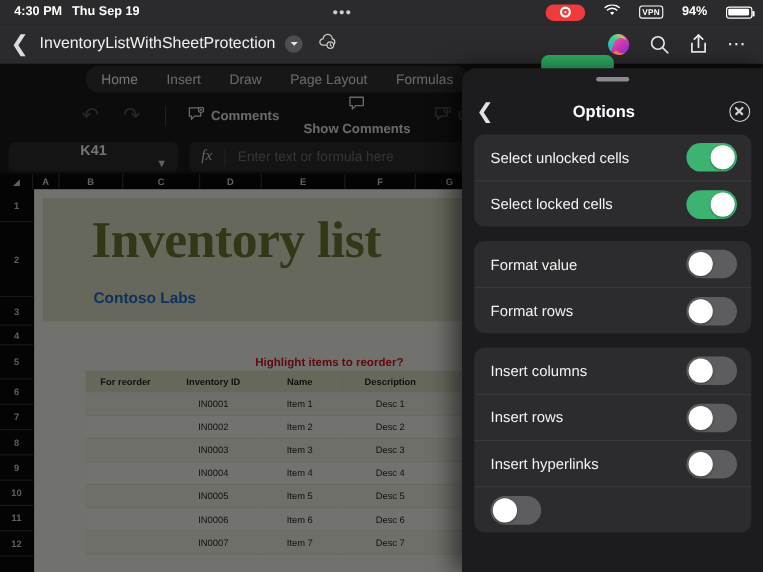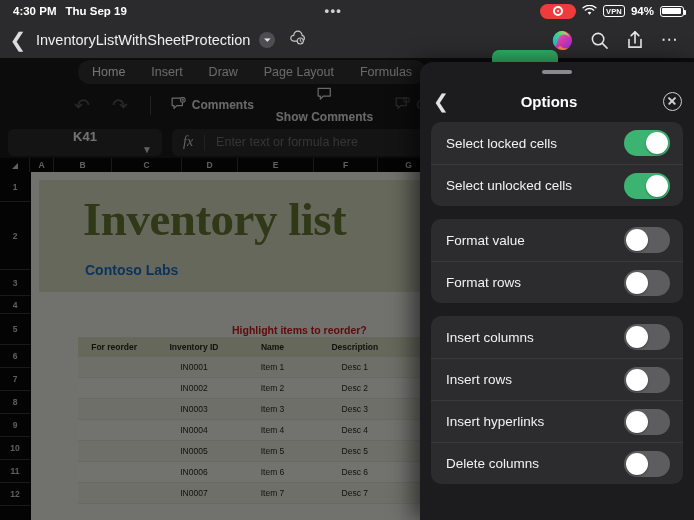--- a/index.html
+++ b/index.html
@@ -20,21 +20,21 @@
   #statusbar {
     position: absolute; top: 0; left: 0; width: 694px; height: 22px;
     background: #2b2b2d;
     display: flex; align-items: center;
     color: #fff; font-size: 11.5px; font-weight: bold;
     z-index: 40;
   }
   #sb-left { display: flex; align-items: center; gap: 9px; padding-left: 13px; }
   #sb-mid { flex: 1; display: flex; justify-content: center; align-items: center; }
   #sb-dots { letter-spacing: 1.4px; color: #cfcfcf; font-size: 13px; line-height: 8px;}
-  #sb-right { display: flex; align-items: center; gap: 6px; padding-right: 10px; }
+  #sb-right { display: flex; align-items: center; gap: 17px; padding-right: 10px; }
   .rec-pill {
     background: #ef3b3b; border-radius: 9px;
     width: 36px; height: 15px;
     display: flex; align-items: center; justify-content: center;
   }
   .rec-pill .ring {
     width: 10px; height: 10px; border-radius: 50%;
     border: 2px solid #fff; background: #ef3b3b;
     position: relative;
   }
@@ -552,31 +552,31 @@
     <div id="panelhead">
       <div id="p-back">❮</div>
       <div id="p-title">Options</div>
       <div id="p-close">
           <span class="x-circle"></span>
         </div>
     </div>
     <div id="panelbody">
         <div class="group">
           <div class="opt">
+            <div class="opt-label">Select unlocked cells</div>
+            <div class="toggle on">
+              <div class="knob"></div>
+            </div>
+          </div>
+          <div class="opt">
             <div class="opt-label">Select locked cells</div>
             <div class="toggle on">
               <div class="knob"></div>
             </div>
           </div>
-          <div class="opt">
-            <div class="opt-label">Select unlocked cells</div>
-            <div class="toggle on">
-              <div class="knob"></div>
-            </div>
-          </div>
         </div>
         <div class="group">
           <div class="opt">
             <div class="opt-label">Format value</div>
             <div class="toggle">
               <div class="knob"></div>
             </div>
           </div>
           <div class="opt">
             <div class="opt-label">Format rows</div>
@@ -598,21 +598,20 @@
               <div class="knob"></div>
             </div>
           </div>
           <div class="opt">
             <div class="opt-label">Insert hyperlinks</div>
             <div class="toggle">
               <div class="knob"></div>
             </div>
           </div>
           <div class="opt">
-            <div class="opt-label">Delete columns</div>
             <div class="toggle">
               <div class="knob"></div>
             </div>
           </div>
         </div>
       </div>
   </div>
 
 </div>
 

